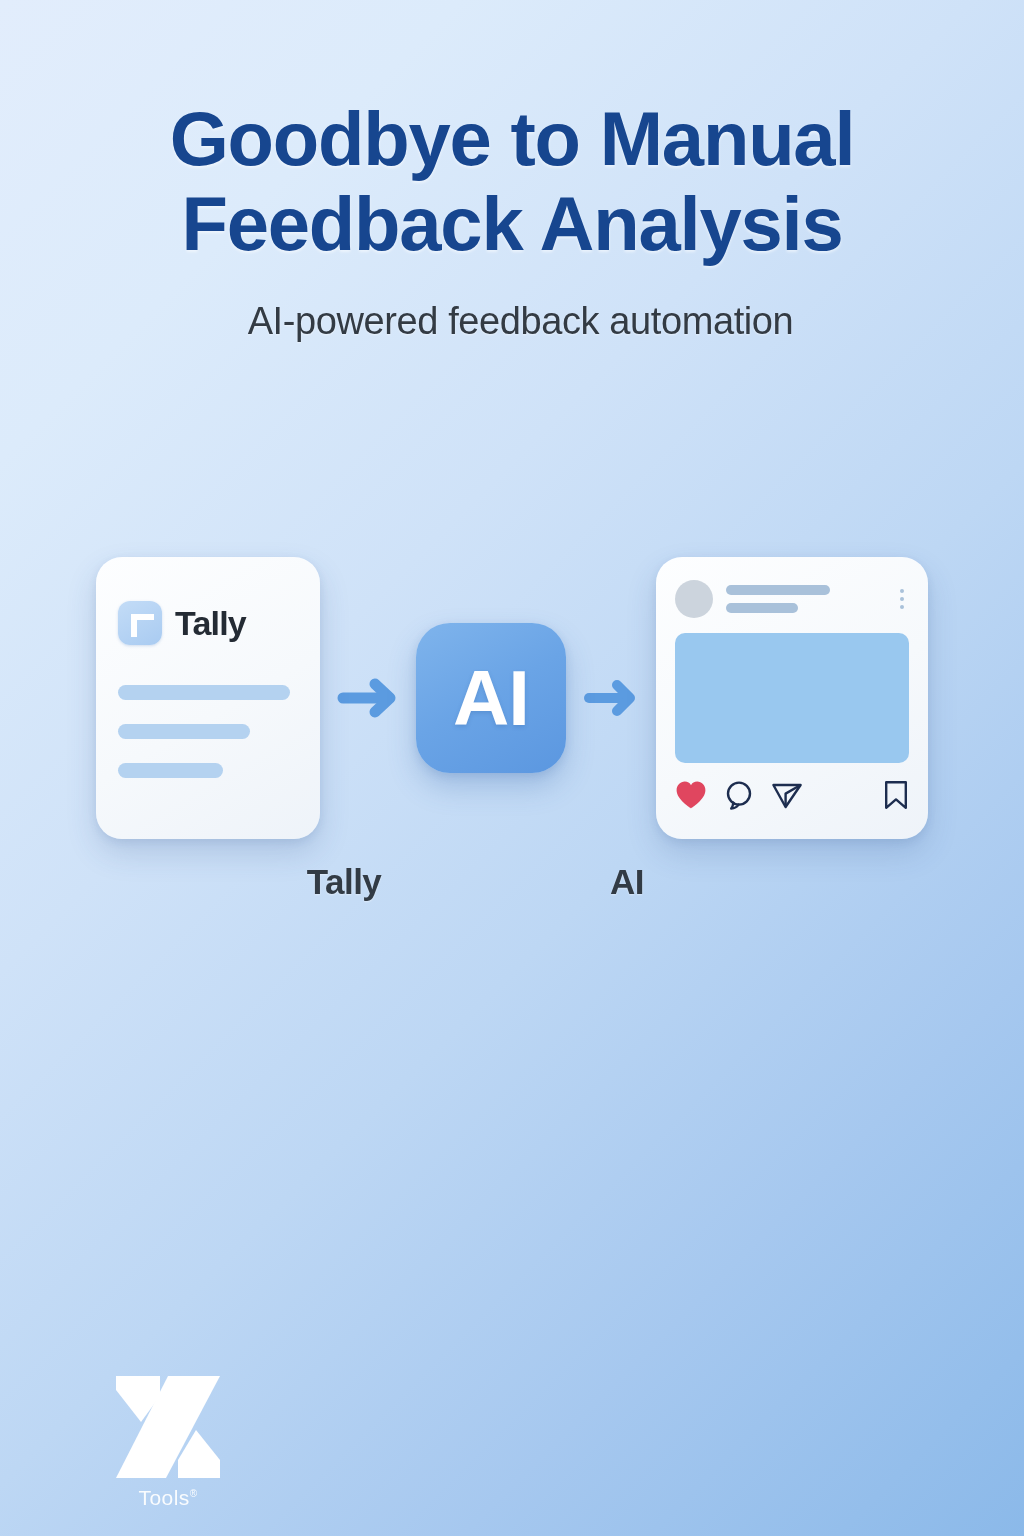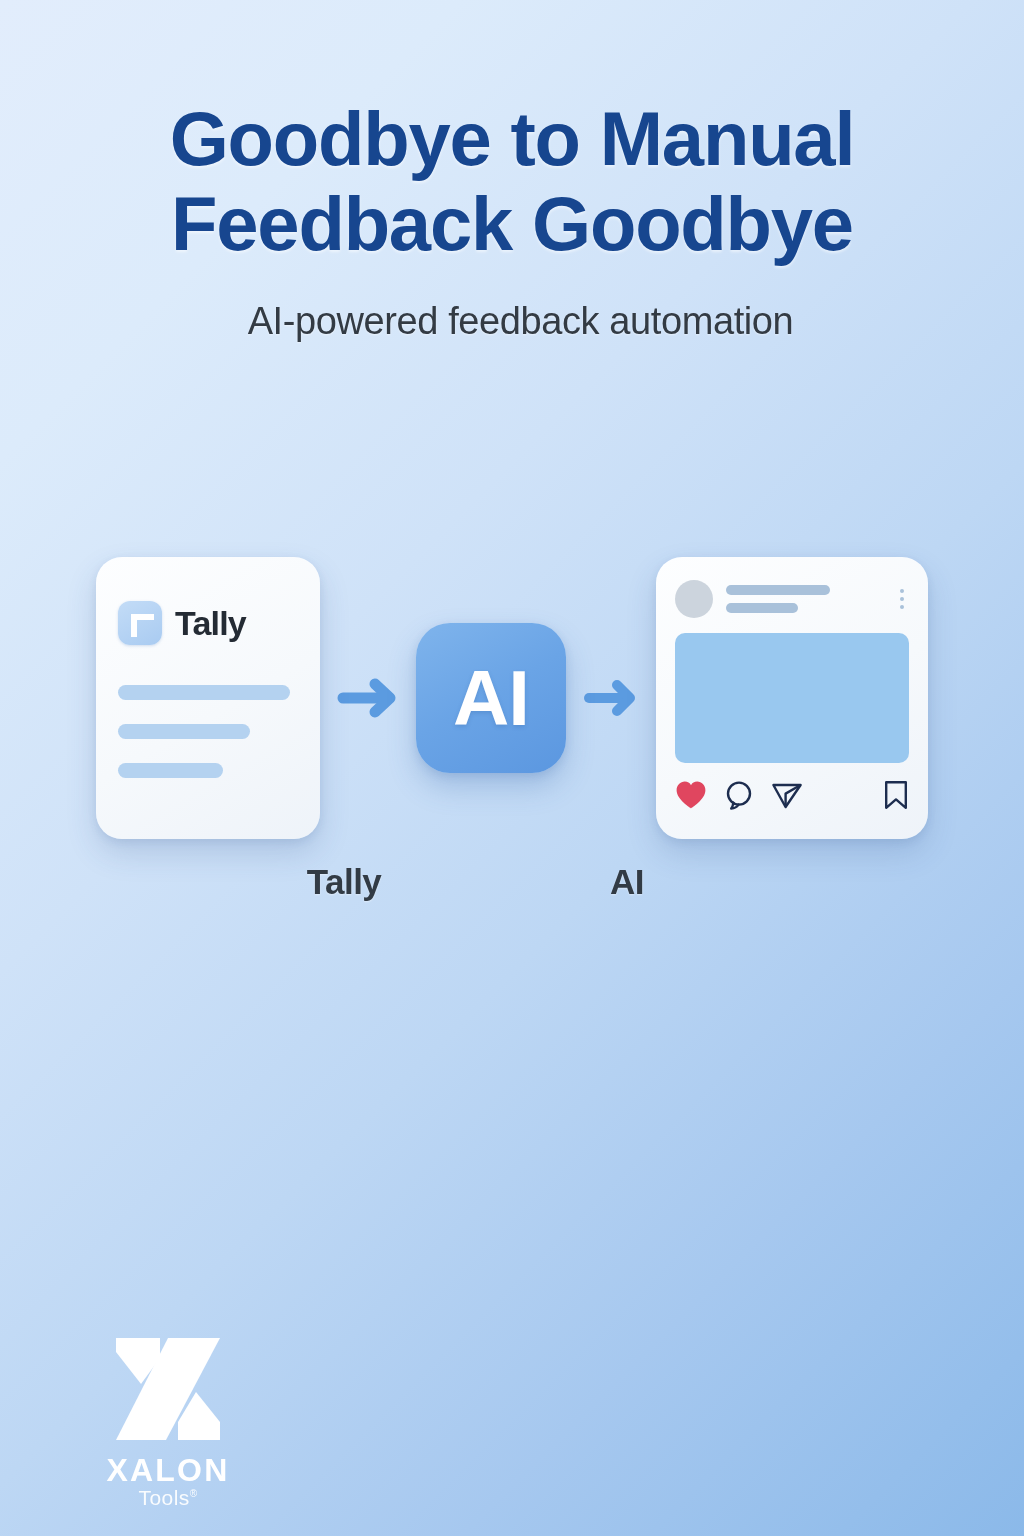--- a/index.html
+++ b/index.html
@@ -281,21 +281,21 @@
   }
 </style>
 </head>
 <body>
 
 <div class="poster">
 
   <div class="header">
     <h1 class="title">
       <span>Goodbye to Manual</span><br>
-      <span>Feedback Goodbye</span>
+      <span>Feedback Analysis</span>
     </h1>
     <p class="subtitle">AI-powered feedback automation</p>
   </div>
 
   <div class="flow">
 
     <div class="stage">
       <div class="tally-card">
         <div class="tally-head">
           <span class="tally-logo">
@@ -384,17 +384,16 @@
 
   <div class="brand">
     <svg class="brand-mark" viewBox="0 0 120 118">
 
       <path d="M60 8 L112 8 L58 110 L8 110 Z" fill="#ffffff"></path>
 
       <path d="M8 8 L52 8 L52 28 L33 54 L8 22 Z" fill="#ffffff"></path>
 
       <path d="M88 62 L112 92 L112 110 L70 110 L70 92 Z" fill="#ffffff"></path>
     </svg>
-    <div class="brand-name">XALON</div>
     <div class="brand-sub"><span>Tools</span><sup>®</sup></div>
   </div>
 
 </div>
 
 </body></html>

